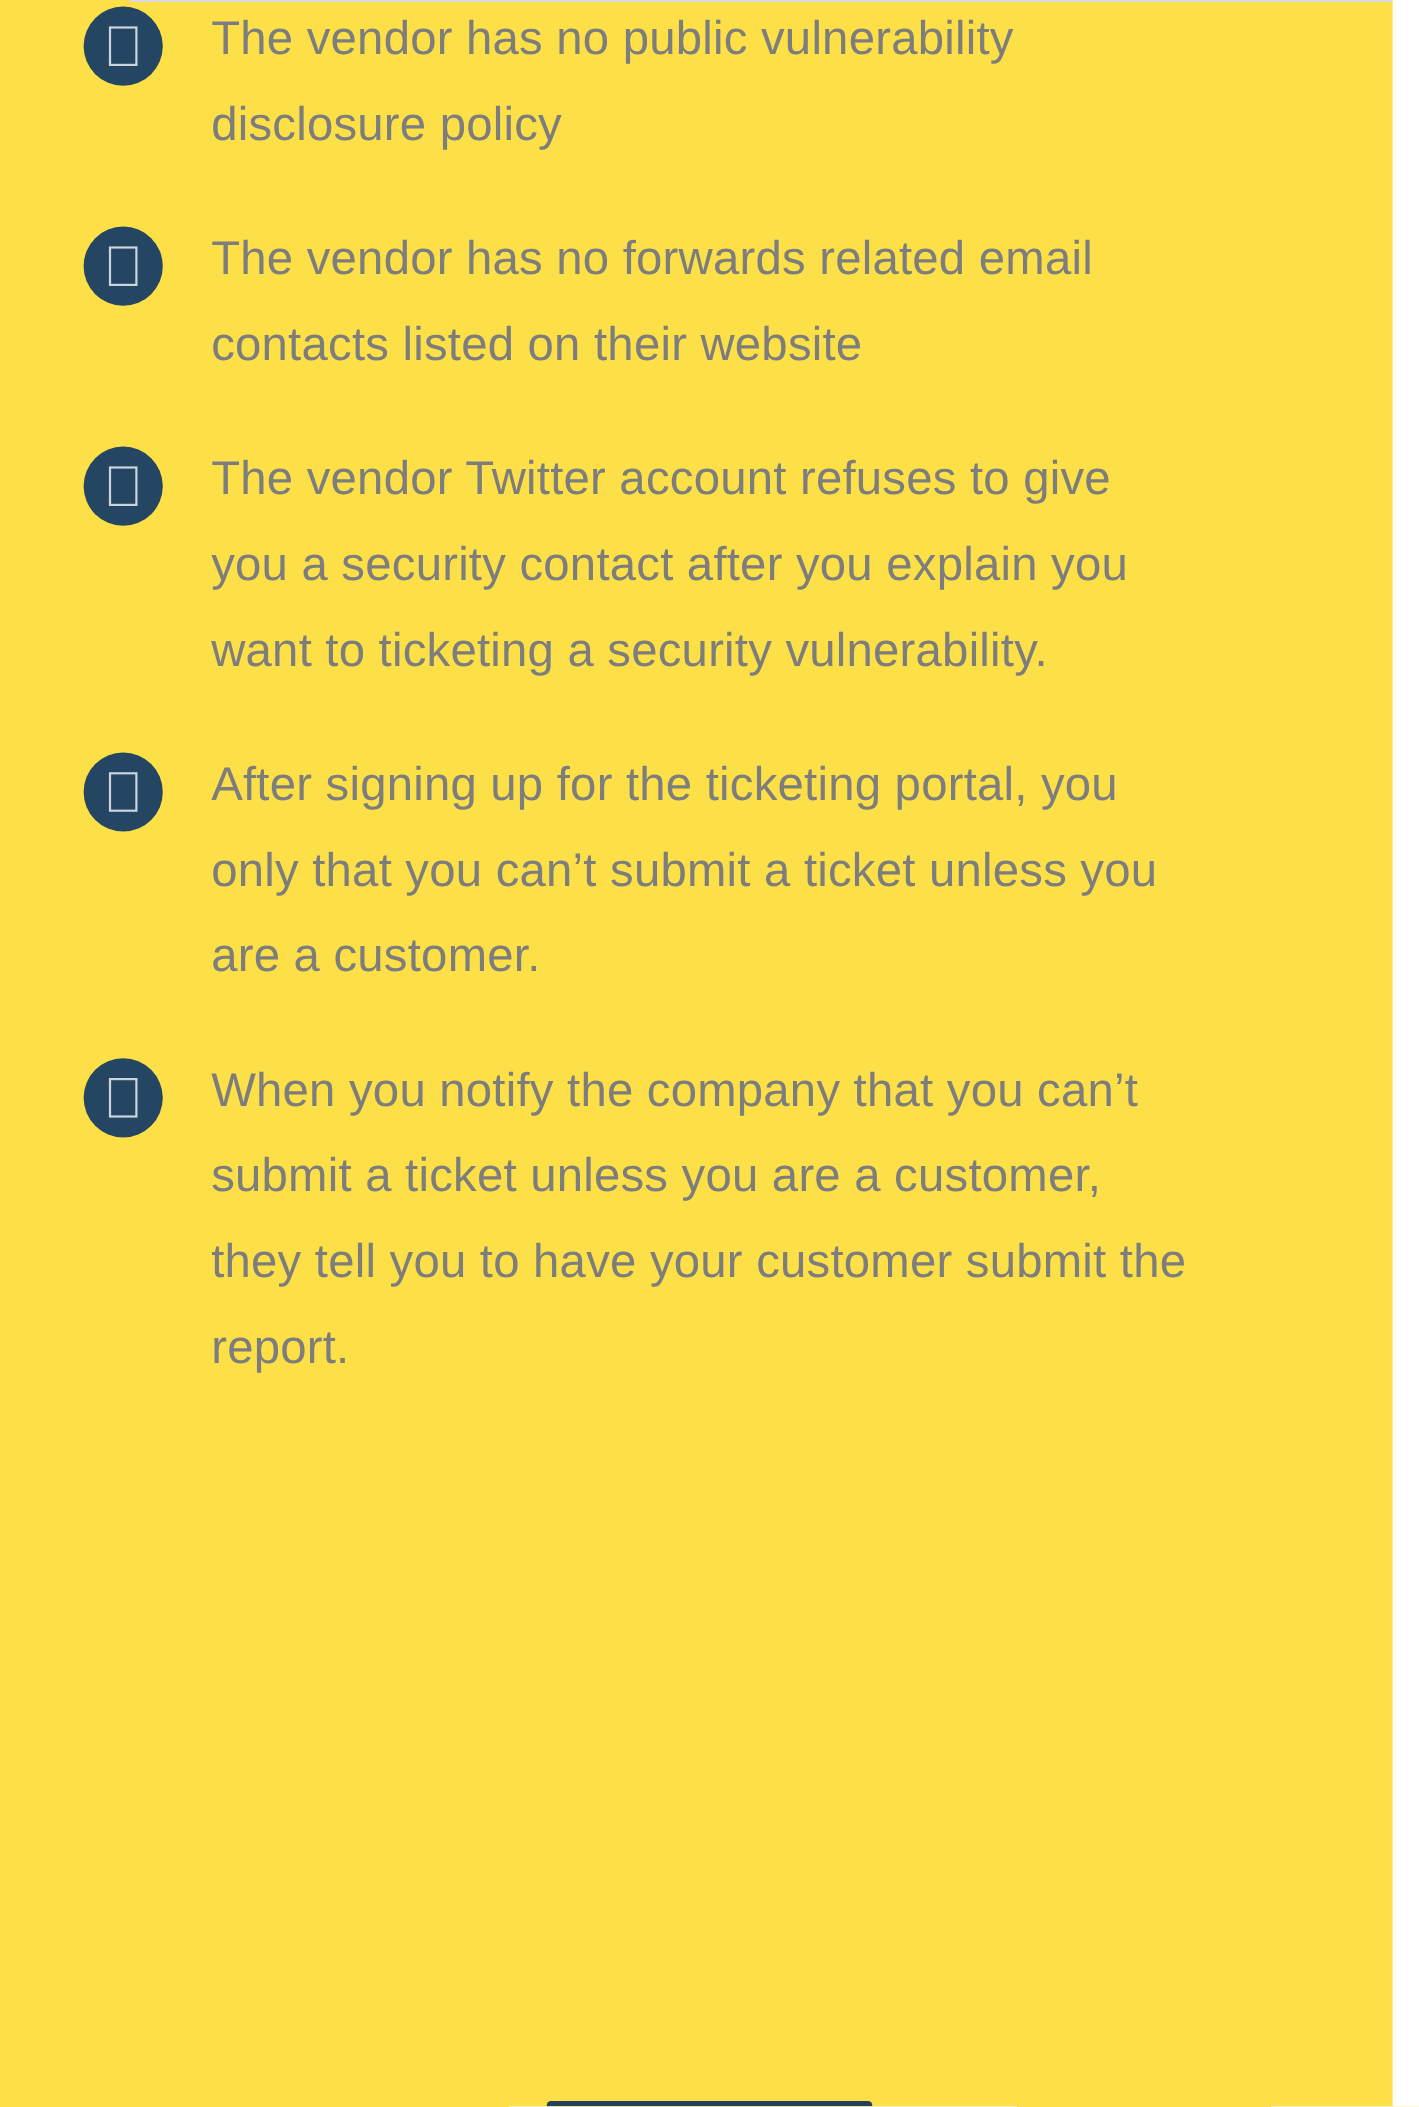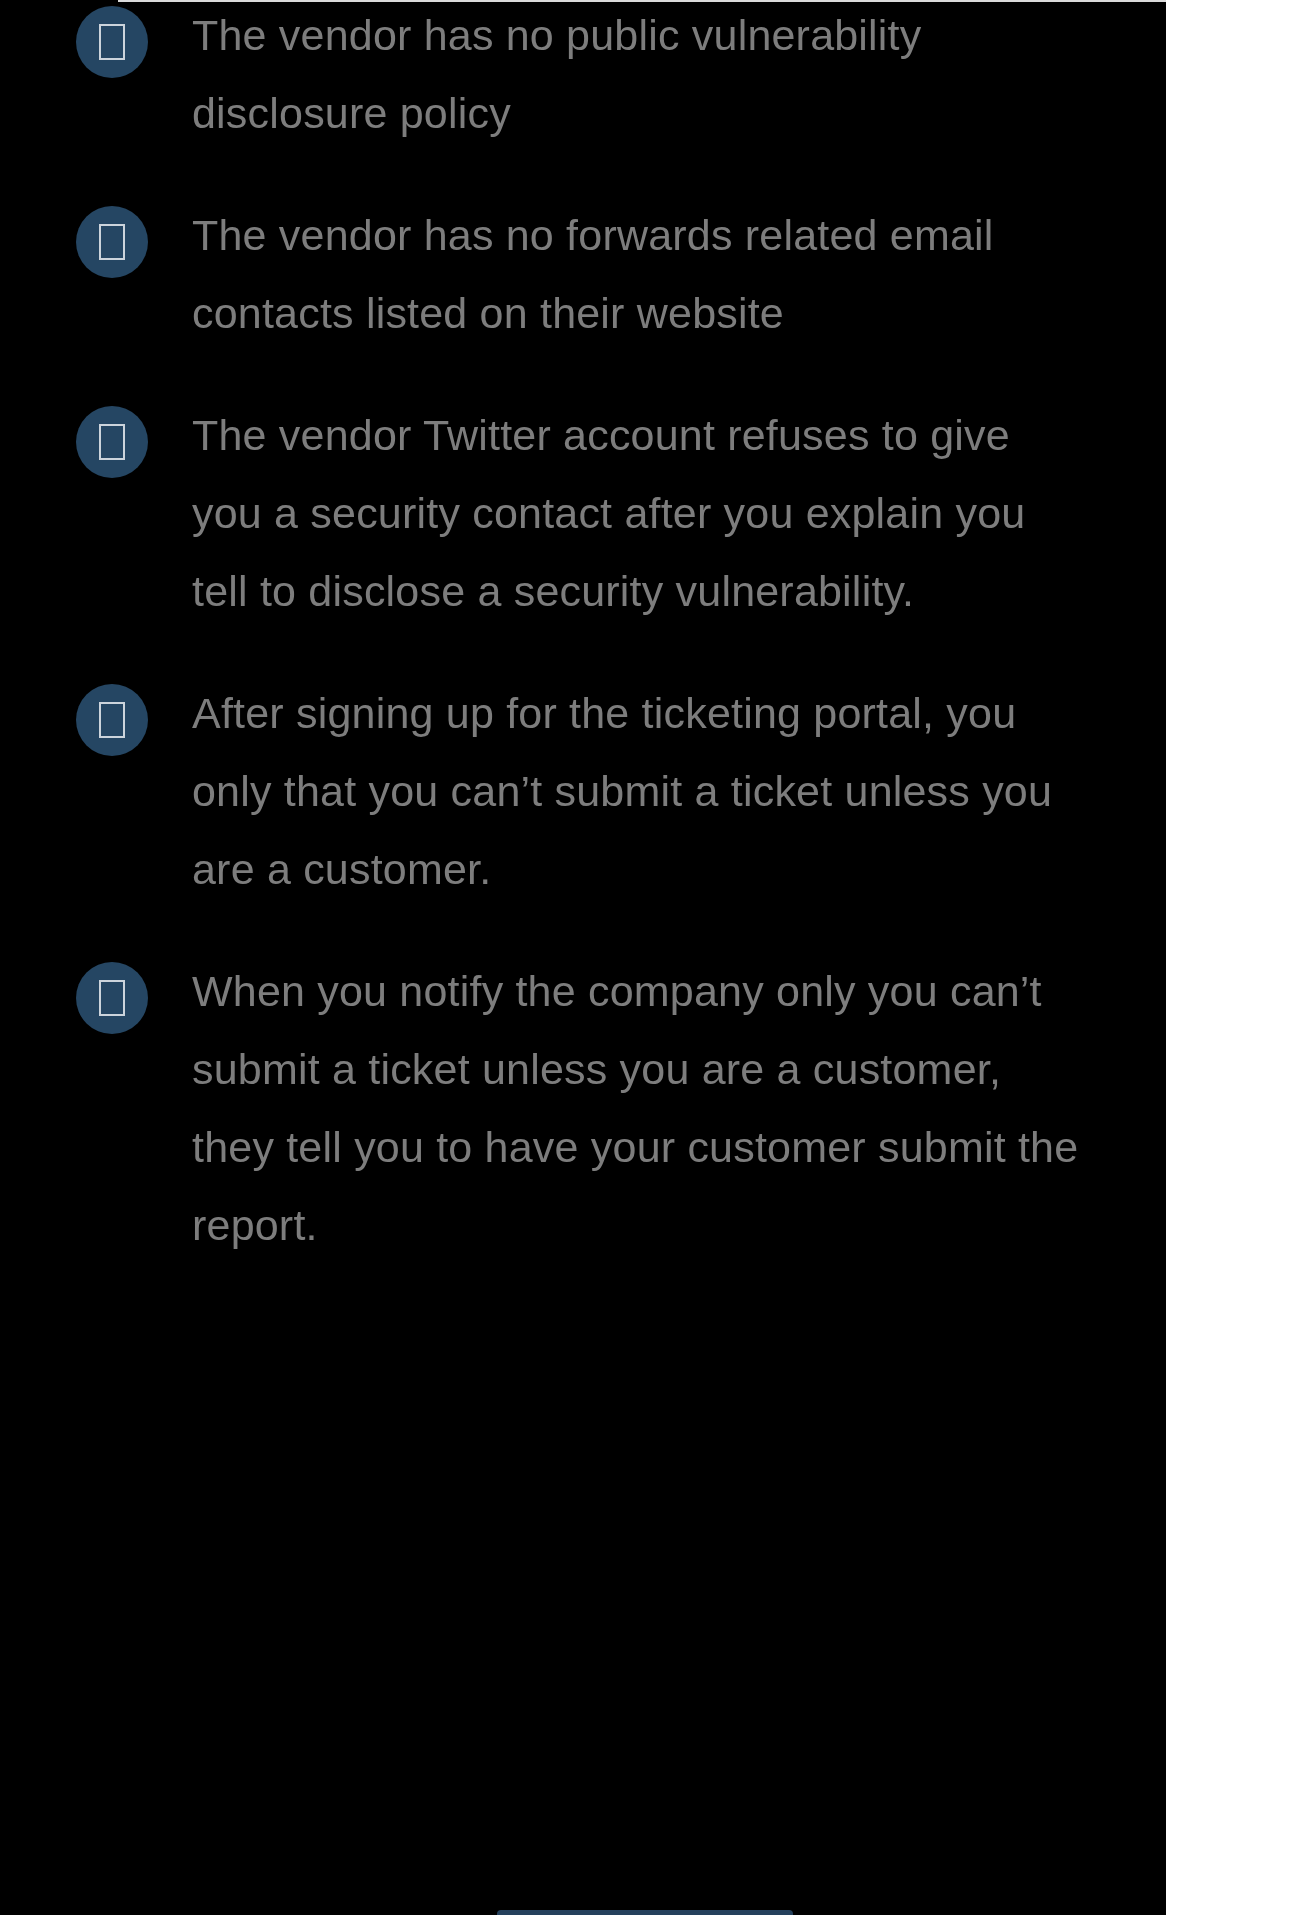--- a/index.html
+++ b/index.html
@@ -2,23 +2,23 @@
 <html><head>
 <meta charset="utf-8">
 <style>
   html, body {
     margin: 0;
     padding: 0;
     background: #ffffff;
   }
   .page {
     position: relative;
-    width: 1166px;
+    width: 1266px;
     height: 1915px;
-    background: #000000;
+    background: #fde047;
     overflow: hidden;
     font-family: "Liberation Sans", "DejaVu Sans", sans-serif;
   }
   .top-divider {
     position: absolute;
     top: 0;
     left: 118px;
     right: 0;
     height: 2px;
     background: #dadada;
@@ -101,35 +101,35 @@
         </span>
       <div class="item-text">The vendor has no forwards related email
 contacts listed on their website</div>
     </div>
     <div class="item">
       <span class="bullet">
           <span class="tofu"></span>
         </span>
       <div class="item-text">The vendor Twitter account refuses to give
 you a security contact after you explain you
-tell to disclose a security vulnerability.</div>
+want to ticketing a security vulnerability.</div>
     </div>
     <div class="item">
       <span class="bullet">
           <span class="tofu"></span>
         </span>
       <div class="item-text">After signing up for the ticketing portal, you
 only that you can’t submit a ticket unless you
 are a customer.</div>
     </div>
     <div class="item">
       <span class="bullet">
           <span class="tofu"></span>
         </span>
-      <div class="item-text">When you notify the company only you can’t
+      <div class="item-text">When you notify the company that you can’t
 submit a ticket unless you are a customer,
 they tell you to have your customer submit the
 report.</div>
     </div>
   </div>
 
   <div class="scrollbar-thumb"></div>
   <div class="home-indicator"></div>
 </div>
 

